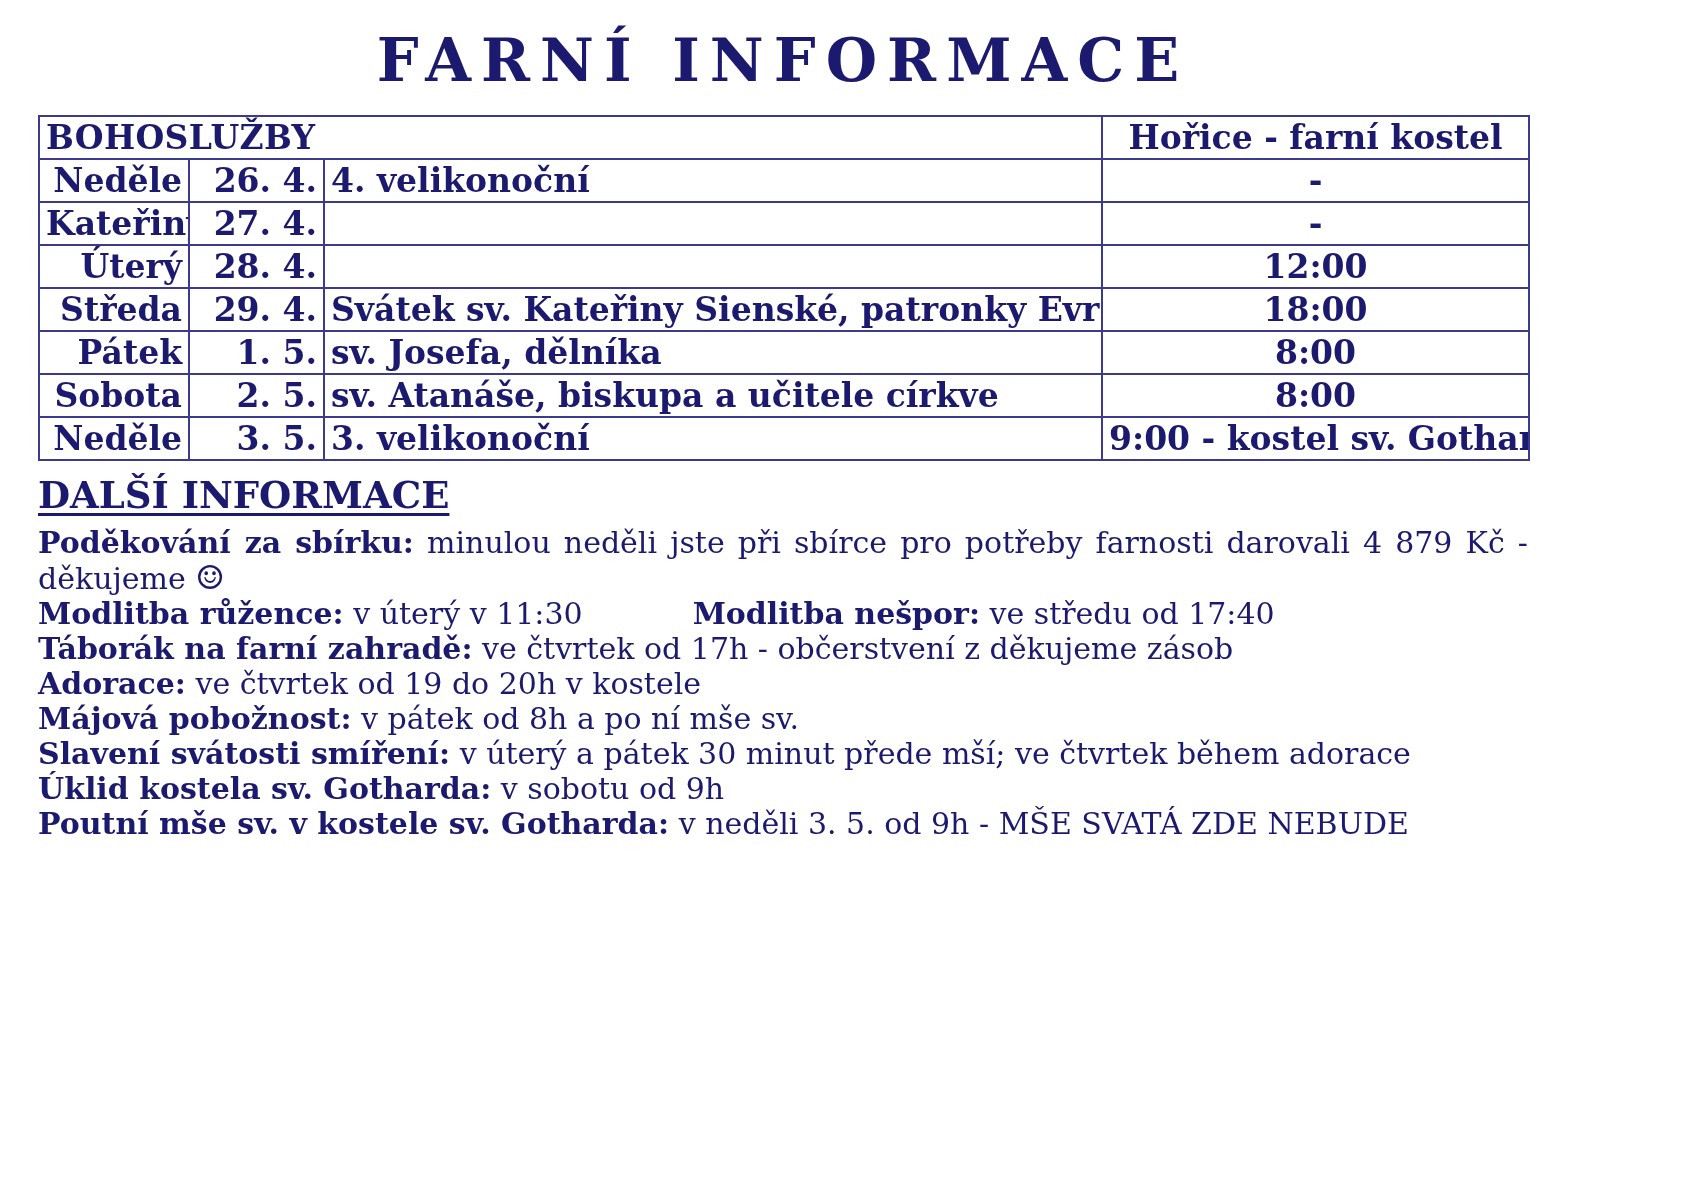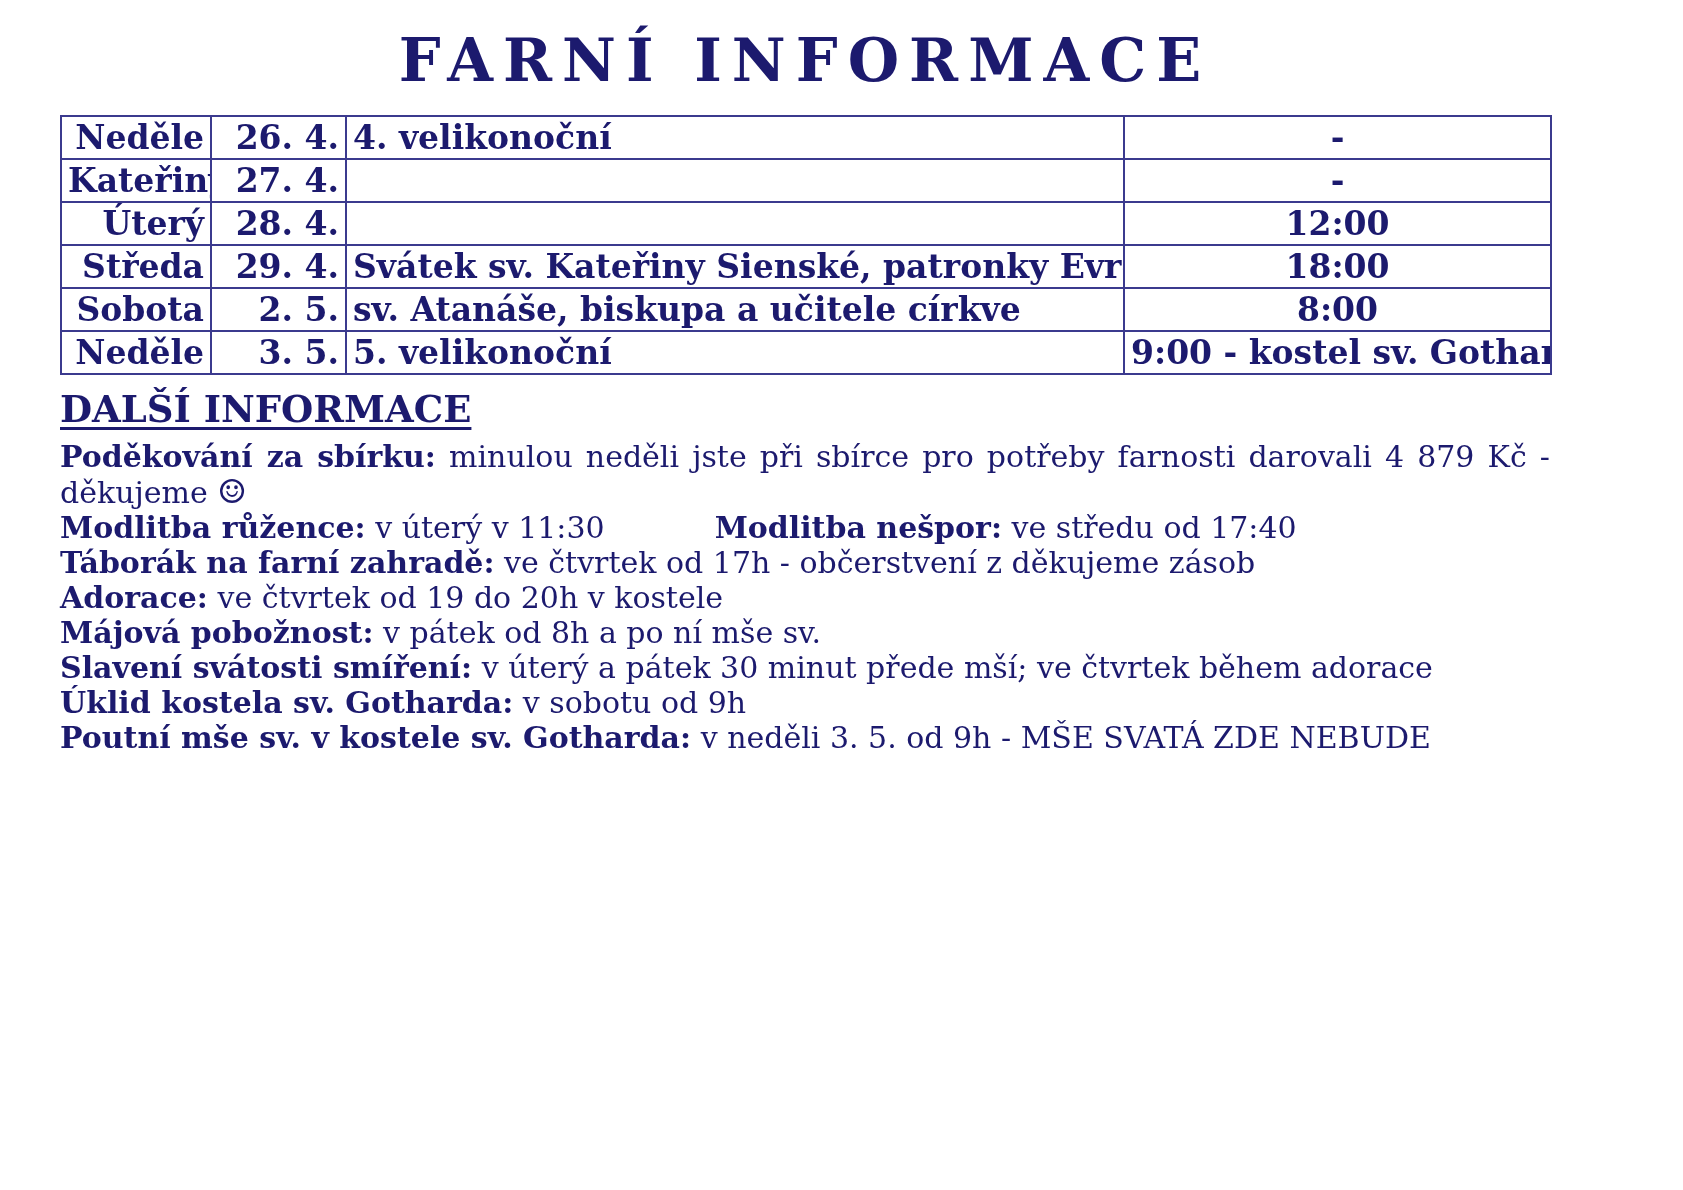--- a/index.html
+++ b/index.html
@@ -6,21 +6,21 @@
     --ink:#1c1a6e;
     --line:#3b3a8e;
   }
   html,body{margin:0;padding:0;background:#ffffff;}
   body{
     width:1683px;height:1190px;
     font-family:"DejaVu Serif","Liberation Serif",serif;
     color:var(--ink);
     overflow:hidden;
   }
-  .doc{width:1490px;margin-left:60px;padding-top:26px;}
+  .doc{width:1490px;margin-left:38px;padding-top:26px;}
   .title{
     text-align:center;
     font-size:59px;
     letter-spacing:0.17em;
     font-weight:600;
     margin:0 0 20px 0;
     white-space:nowrap;
   }
   
   table.svc{
@@ -85,20 +85,24 @@
   <h1 class="title">FARNÍ INFORMACE</h1>
 
   <table class="svc">
     <colgroup>
       <col style="width:150px">
         <col style="width:135px">
         <col style="width:778px">
         <col style="width:427px">
     </colgroup>
     <tbody>
+        <tr>
+      <td class="headL" colspan="3">BOHOSLUŽBY</td>
+      <td class="loc">Hořice - farní kostel</td>
+    </tr>
     <tr>
       <td class="c">Neděle</td>
       <td class="c">26. 4.</td>
       <td>4. velikonoční</td>
       <td class="time">-</td>
     </tr>
     <tr>
       <td class="c">Kateřiny</td>
       <td class="c">27. 4.</td>
       <td></td>
@@ -110,29 +114,35 @@
       <td></td>
       <td class="time">12:00</td>
     </tr>
     <tr>
       <td class="c">Středa</td>
       <td class="c">29. 4.</td>
       <td>Svátek sv. Kateřiny Sienské, patronky Evropy</td>
       <td class="time">18:00</td>
     </tr>
     <tr>
+      <td class="c">Pátek</td>
+      <td class="c">1. 5.</td>
+      <td>sv. Josefa, dělníka</td>
+      <td class="time">8:00</td>
+    </tr>
+    <tr>
       <td class="c">Sobota</td>
       <td class="c">2. 5.</td>
       <td>sv. Atanáše, biskupa a učitele církve</td>
       <td class="time">8:00</td>
     </tr>
     <tr>
       <td class="c">Neděle</td>
       <td class="c">3. 5.</td>
-      <td>5. velikonoční</td>
+      <td>3. velikonoční</td>
       <td class="time">9:00 - kostel sv. Gotharda</td>
     </tr>
   </tbody>
     </table>
 
   <div class="info">
     <h2 class="info-heading">DALŠÍ INFORMACE</h2>
 
     <div class="line jline"><span class="lbl">Poděkování za sbírku:</span> <span>minulou neděli jste při sbírce pro potřeby farnosti darovali 4 879 Kč -</span></div>
     <div class="line"><span>děkujeme</span> <span class="smiley">☺</span></div>

